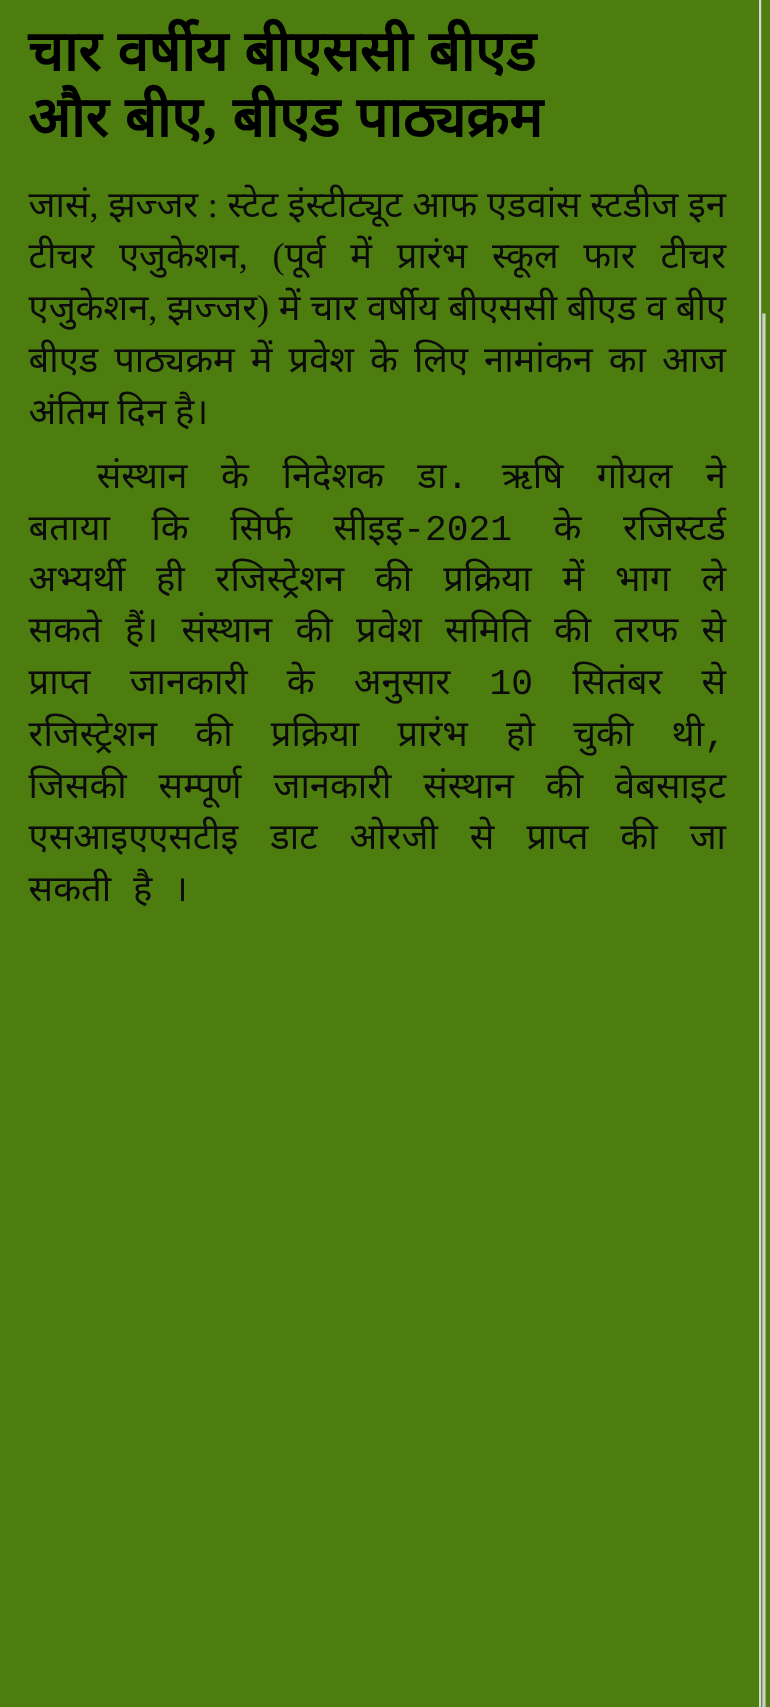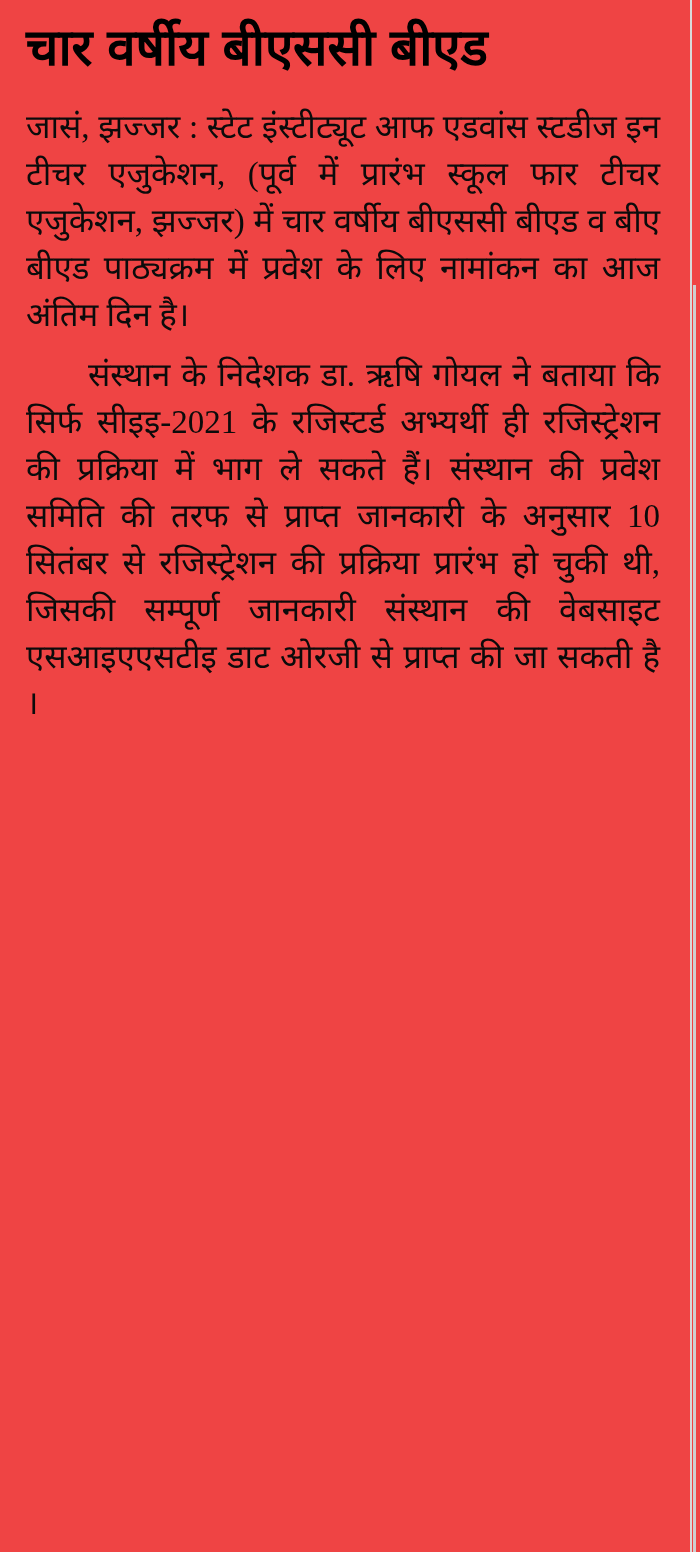--- a/index.html
+++ b/index.html
@@ -16,21 +16,21 @@
     color: #111111;
   }
 
   
   .clipping {
     position: absolute;
     left: 0;
     top: 0;
     width: 700px;
     height: 1552px;
-    background: #ef4444;
+    background: #4d7c0f;
     box-sizing: border-box;
     padding: 18px 40px 10px 26px;
   }
 
   
   .column-rule {
     position: absolute;
     right: 8px;
     top: 0;
     width: 2px;
@@ -69,36 +69,38 @@
     text-align: justify;
     text-justify: inter-word;
   }
 
   .para {
     margin: 14px 0 2px 0;
     text-align: justify;
   }
   .para.indent {
     text-indent: 62px;
+    font-family: Liberation Mono, monospace;
   }
 
   .dateline {
     font-weight: normal;
   }
 </style>
 </head>
 <body>
 
 <div class="clipping">
 
   <div class="column-rule"></div>
   <div class="column-rule-lower"></div>
 
   <h1 class="headline">
     <span>चार वर्षीय बीएससी बीएड</span>
+    <span>और बीए, बीएड पाठ्यक्रम</span>
   </h1>
 
   <div class="body-copy">
     <p class="para dateline">जासं, झज्जर :    स्टेट इंस्टीट्यूट आफ एडवांस स्टडीज इन टीचर एजुकेशन, (पूर्व में प्रारंभ स्कूल फार टीचर एजुकेशन, झज्जर) में चार वर्षीय बीएससी बीएड व बीए बीएड पाठ्यक्रम में  प्रवेश के लिए नामांकन का आज अंतिम दिन है।</p>
     <p class="para indent">संस्थान के निदेशक डा. ऋषि गोयल ने बताया कि  सिर्फ सीइइ-2021 के रजिस्टर्ड अभ्यर्थी ही रजिस्ट्रेशन की प्रक्रिया में भाग ले सकते हैं। संस्थान की प्रवेश समिति की तरफ से प्राप्त   जानकारी के अनुसार 10 सितंबर से रजिस्ट्रेशन की प्रक्रिया प्रारंभ हो चुकी थी, जिसकी सम्पूर्ण जानकारी संस्थान की वेबसाइट एसआइएएसटीइ डाट ओरजी से प्राप्त की जा सकती है ।</p>
   </div>
 
 </div>
 
 </body></html>

